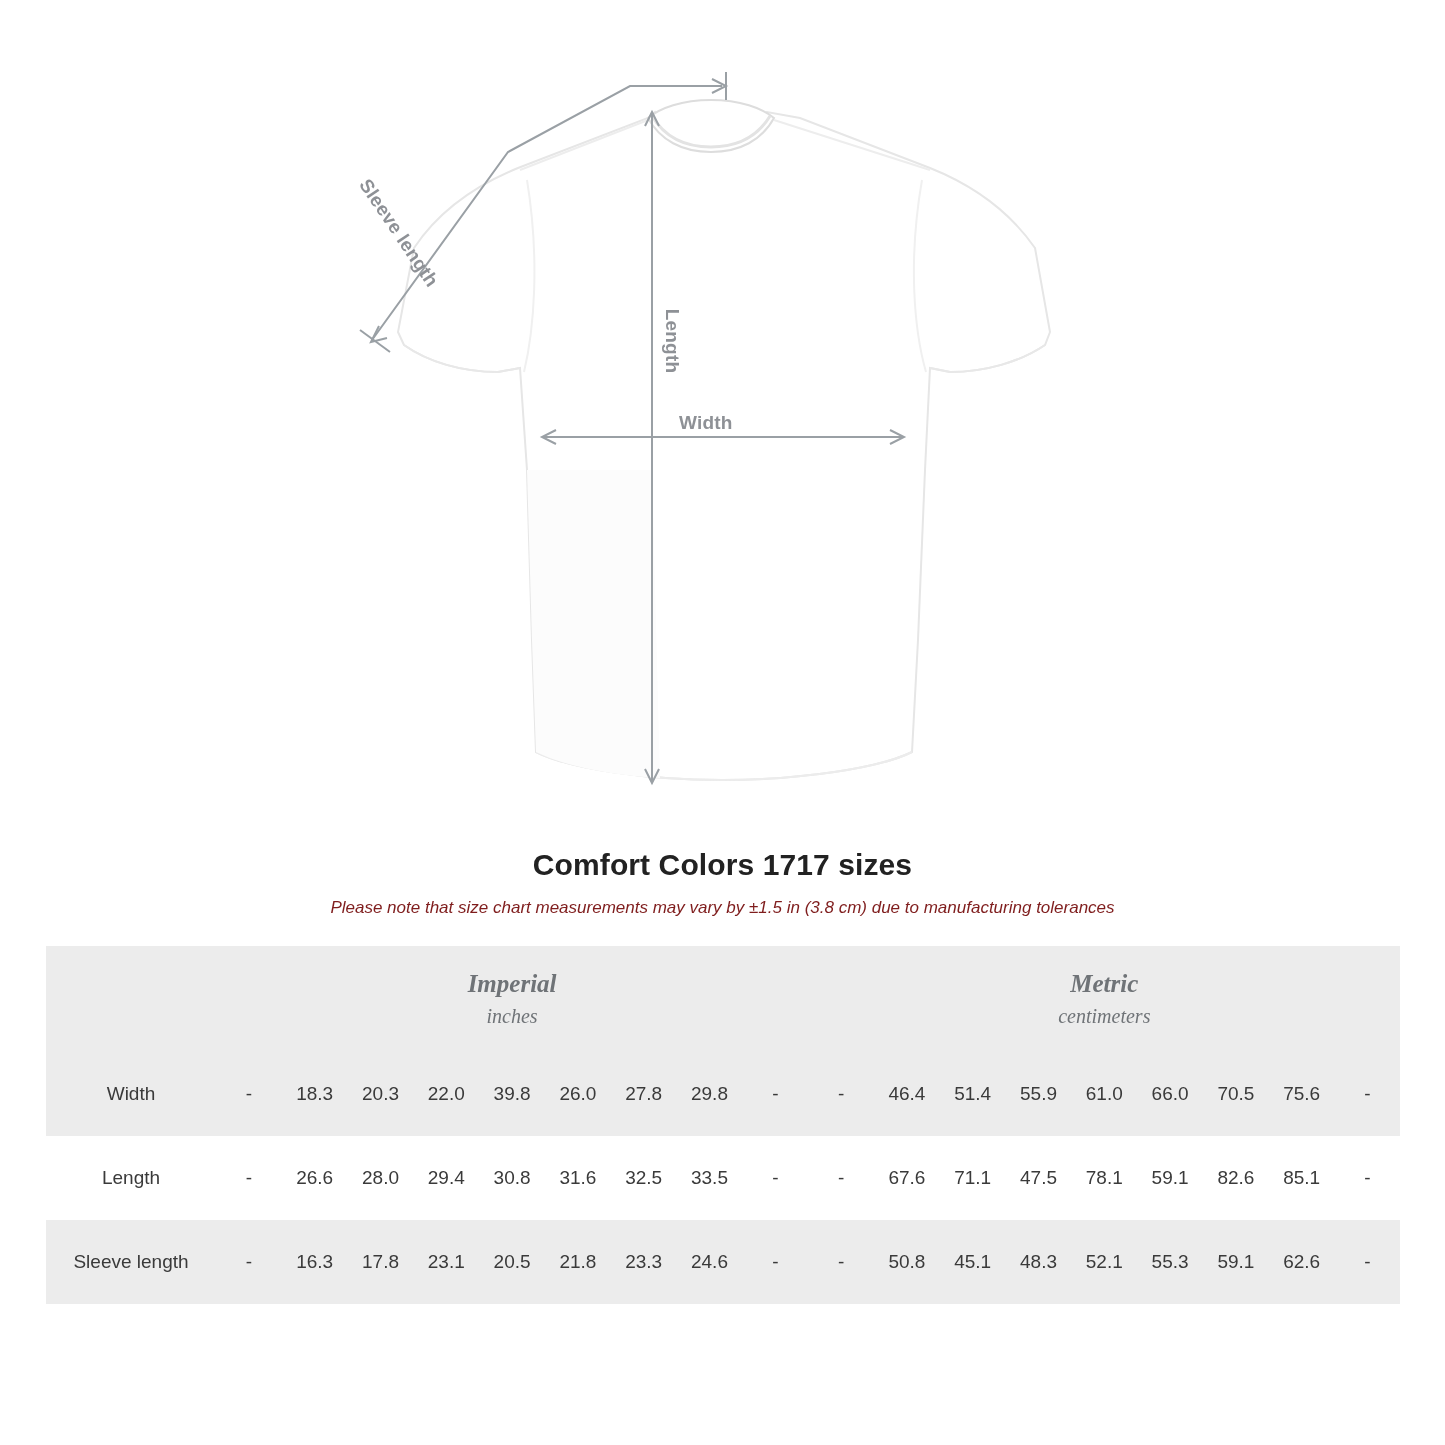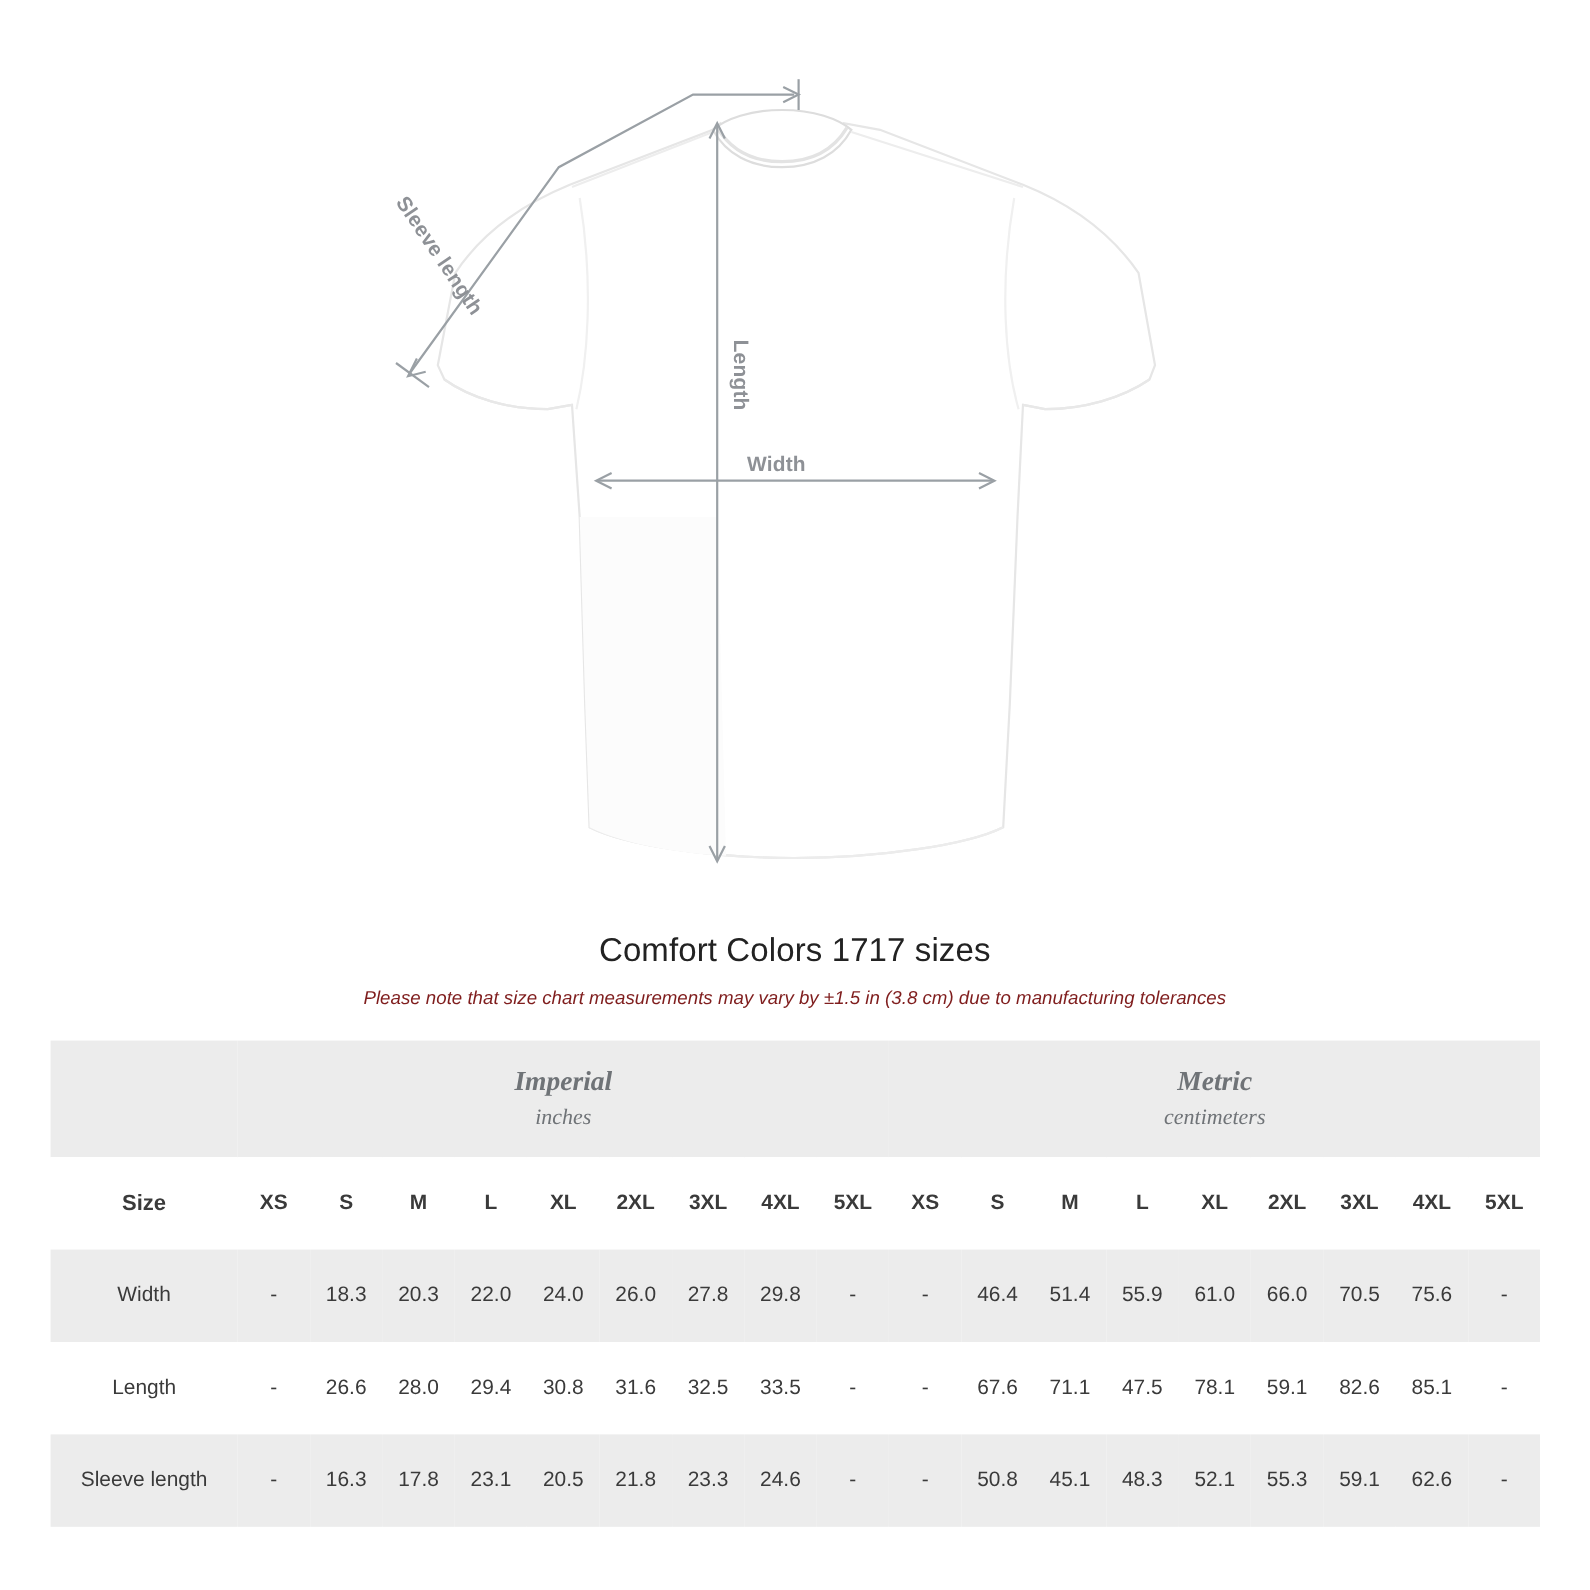--- a/index.html
+++ b/index.html
@@ -55,21 +55,21 @@
     top: 412px;
   }
 
   
   .heading-wrap {
     text-align: center;
     margin-top: 18px;
   }
   .chart-title {
     font-size: 30px;
-    font-weight: normal;
+    font-weight: bold;
     color: #222222;
     margin: 0;
     letter-spacing: 0.1px;
   }
   .chart-note {
     font-size: 17px;
     font-style: italic;
     color: #7f1d1d;
     margin-top: 16px;
   }
@@ -254,49 +254,28 @@
           <td colspan="9">
             <div class="unit-name">Imperial</div>
             <div class="unit-sub">inches</div>
           </td>
           <td colspan="9">
             <div class="unit-name">Metric</div>
             <div class="unit-sub">centimeters</div>
           </td>
         </tr>
 
-        <tr class="size-row">
-          <td class="rowhead">Size</td>
-          <td>XS</td>
-          <td>S</td>
-          <td>M</td>
-          <td>L</td>
-          <td>XL</td>
-          <td>2XL</td>
-          <td>3XL</td>
-          <td>4XL</td>
-          <td>5XL</td>
-          <td>XS</td>
-          <td>S</td>
-          <td>M</td>
-          <td>L</td>
-          <td>XL</td>
-          <td>2XL</td>
-          <td>3XL</td>
-          <td>4XL</td>
-          <td>5XL</td>
-        </tr>
 
         <tr class="data-row shade">
           <td class="rowhead">Width</td>
           <td>-</td>
           <td>18.3</td>
           <td>20.3</td>
           <td>22.0</td>
-          <td>24.0</td>
+          <td>39.8</td>
           <td>26.0</td>
           <td>27.8</td>
           <td>29.8</td>
           <td>-</td>
           <td>-</td>
           <td>46.4</td>
           <td>51.4</td>
           <td>55.9</td>
           <td>61.0</td>
           <td>66.0</td>

